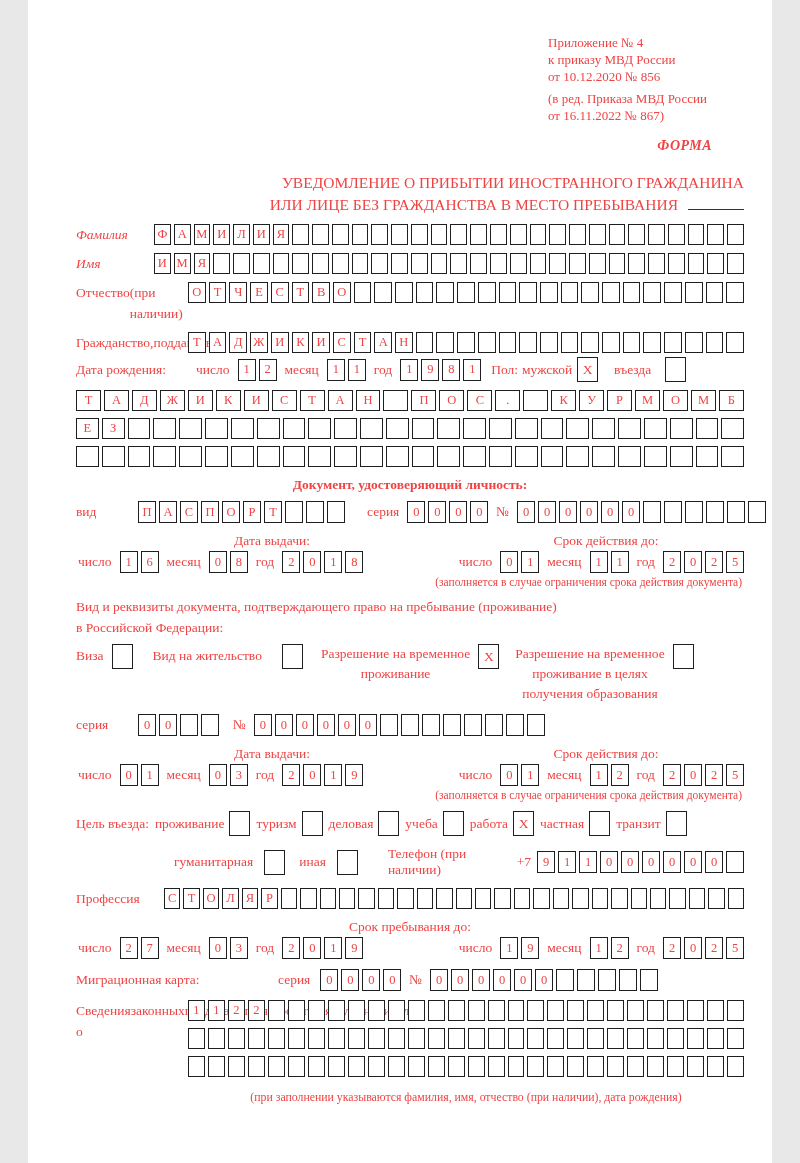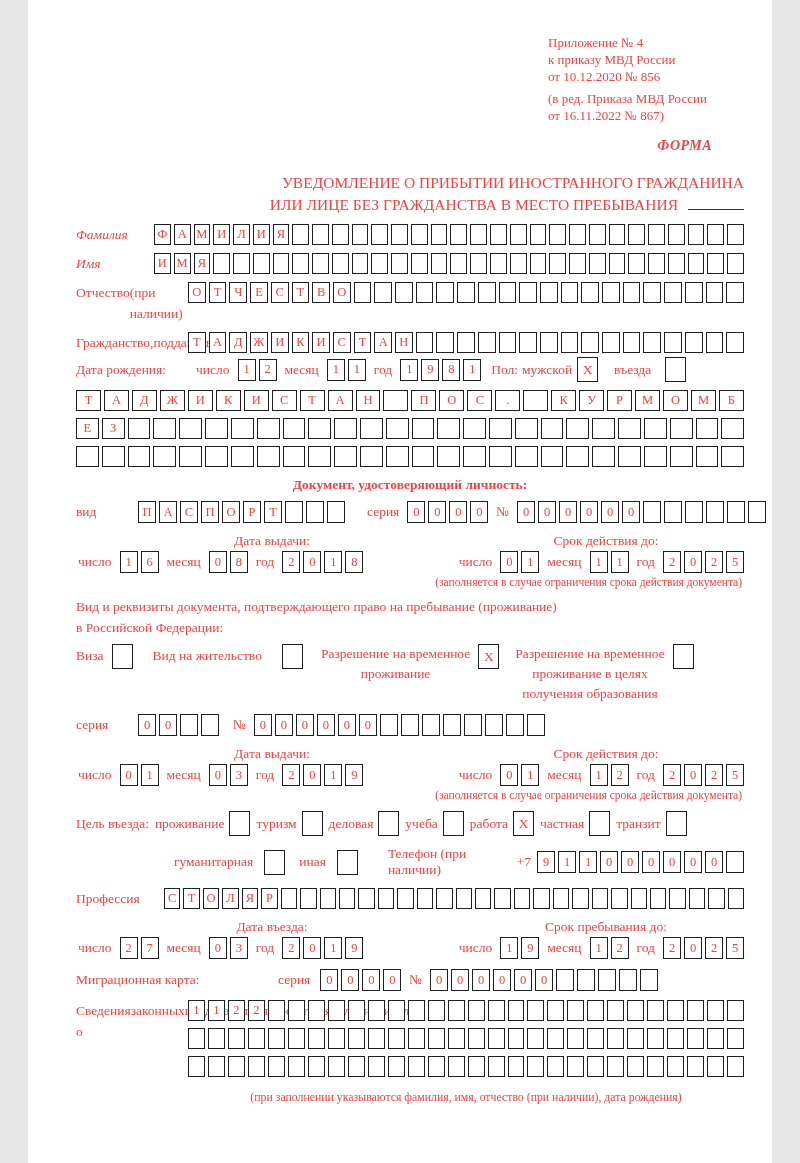--- a/index.html
+++ b/index.html
@@ -616,21 +616,20 @@
         <span class="cell"></span>
         <span class="cell"></span>
         <span class="cell"></span>
         <span class="cell"></span>
         <span class="cell"></span>
         <span class="cell"></span>
       </span>
   </div>
 
   <div class="dh-row">
-    <span class="dh-left">Дата въезда:</span>
     <span class="dh-right">Срок пребывания до:</span>
   </div>
   <div class="dv-row">
     <span class="dv-left"><span class="dategroup">
           <span class="dg-label">число</span>
           <span class="cells fixed">
             <span class="cell">2</span>
             <span class="cell">7</span>
           </span>
           <span class="dg-label">месяц</span>

